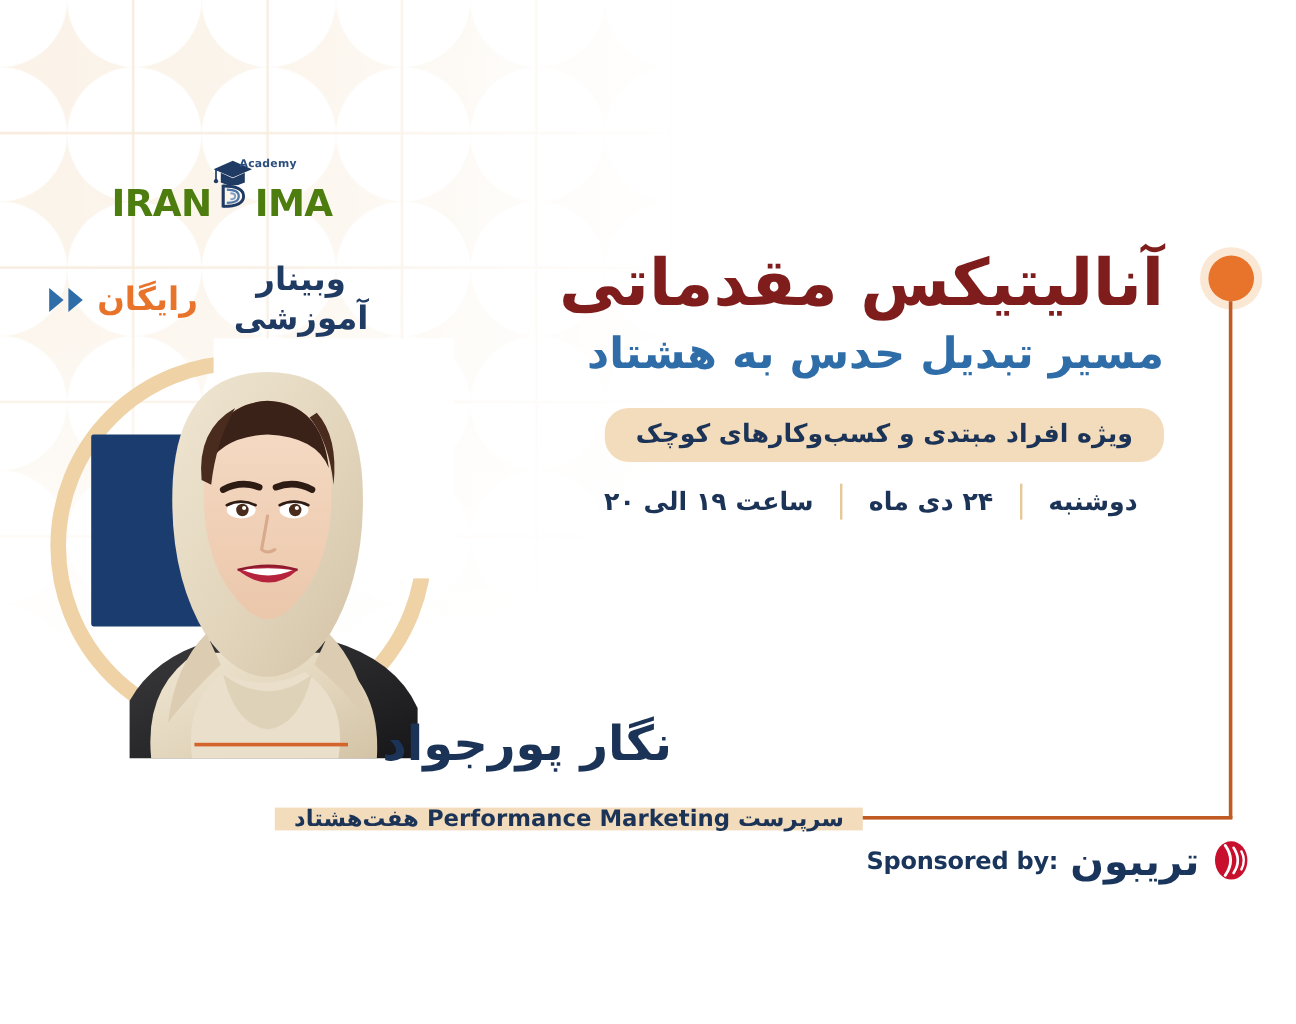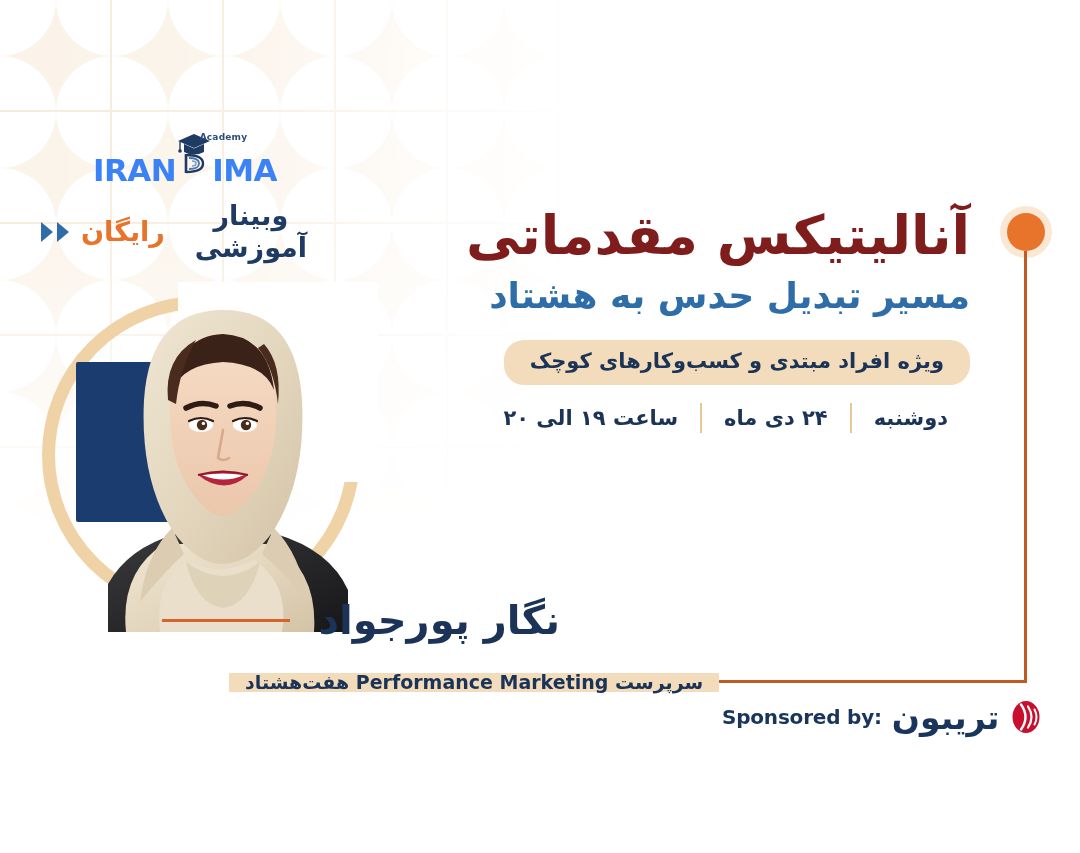--- a/index.html
+++ b/index.html
@@ -46,42 +46,42 @@
     justify-content:center;
     gap:0px;
     height:48px;
     direction:ltr;
   }
   .logo-word{
     font-family:"DejaVu Sans","Liberation Sans",sans-serif;
     font-weight:bold;
     font-size:31px;
     letter-spacing:-0.5px;
-    color:#3b82f6;
+    color:#4d7c0f;
     line-height:1;
   }
   #logo-mark{
     position:relative;
     width:34px;
     height:46px;
     margin:12px 1px;
   }
   #logo-academy{
     position:absolute;
     right:-36px;
     top:4px;
     font-size:9px;
     font-weight:bold;
     color:#2B4E7E;
     letter-spacing:0.2px;
     direction:ltr;
   }
 
   #tagline{
-    margin-top:14px;
+    margin-top:32px;
     display:flex;
     align-items:center;
     justify-content:center;
     gap:7px;
     direction:rtl;
     font-size:27px;
     font-weight:bold;
     line-height:1.2;
   }
   .tag-navy{ color:#1F3A63; }

